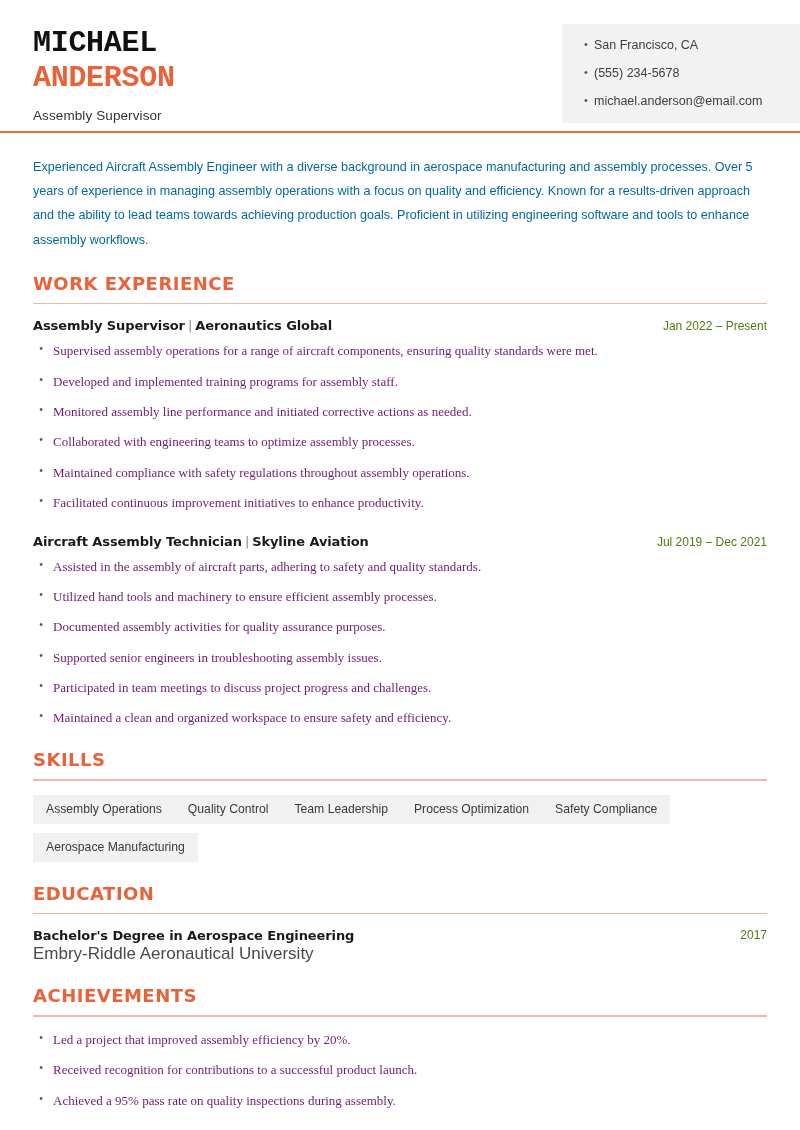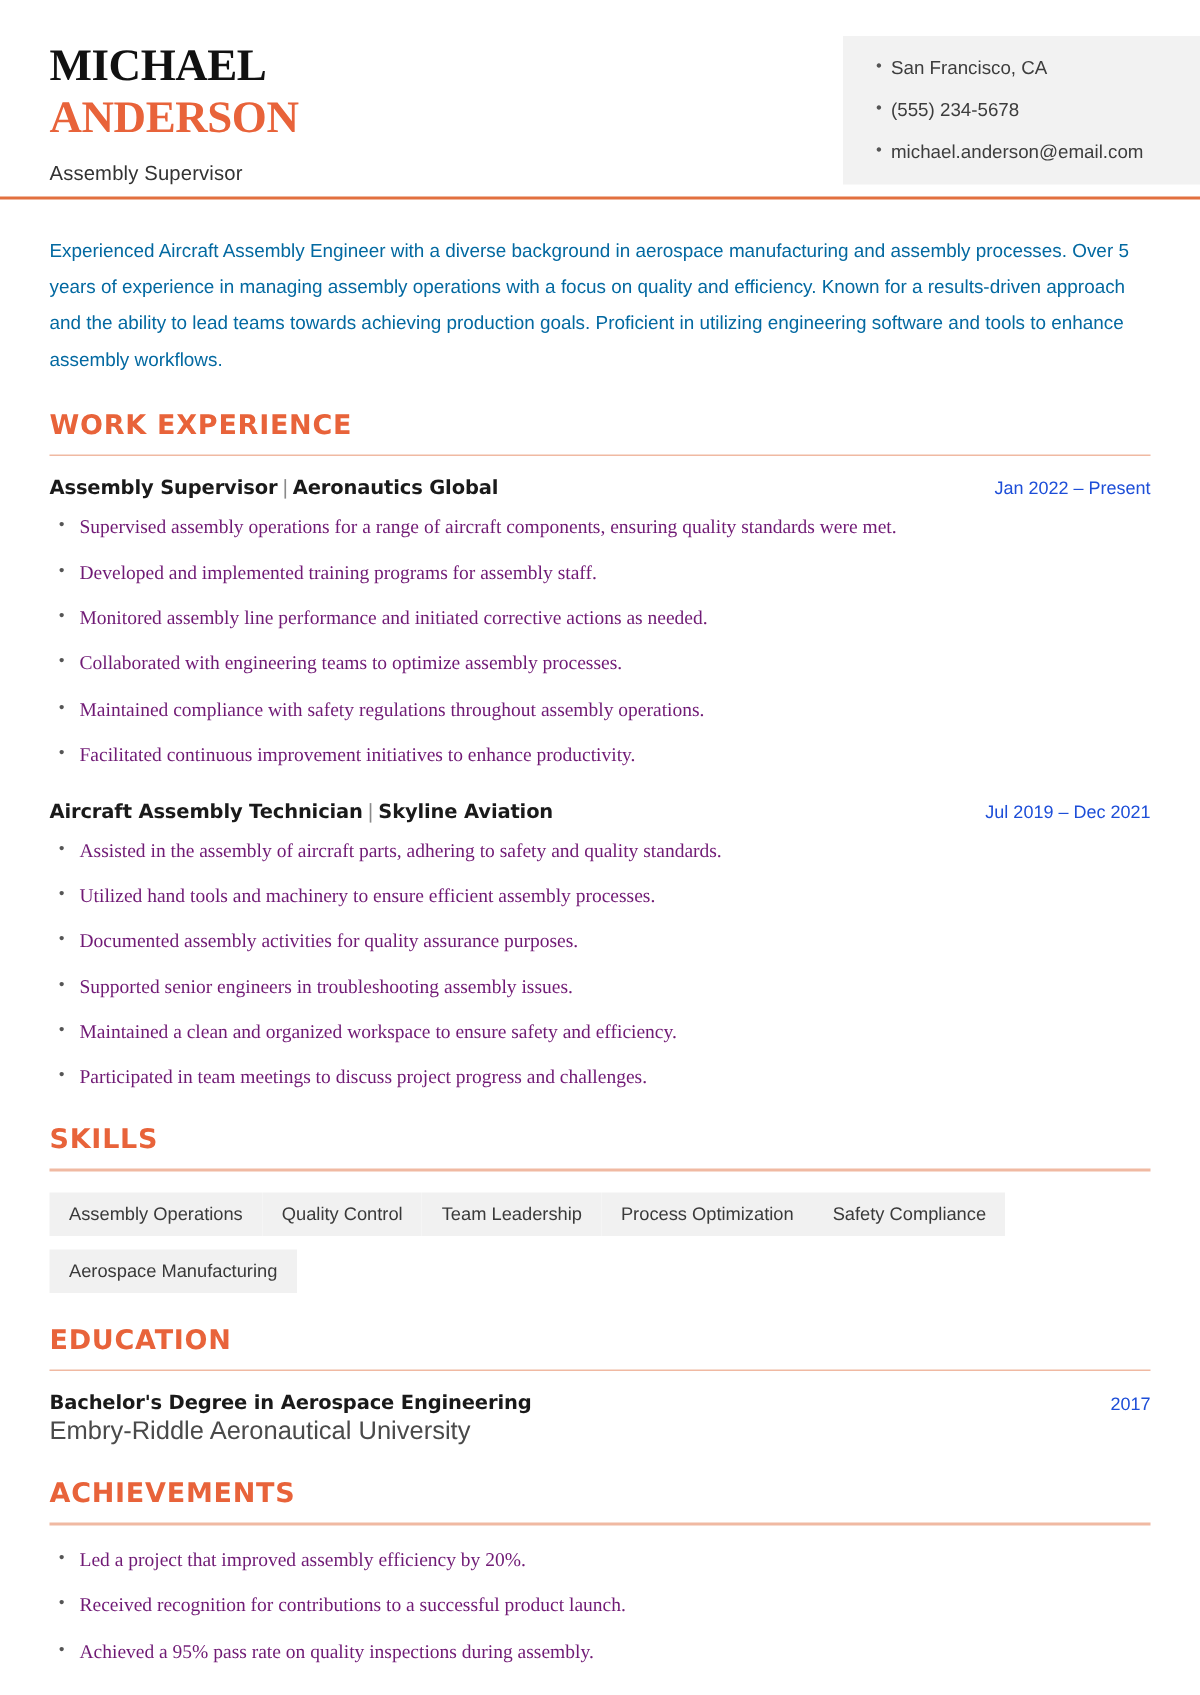--- a/index.html
+++ b/index.html
@@ -48,21 +48,21 @@
     color: #555;
     font-size: 11px;
     line-height: 1.25;
   }
   .name-block {
     position: absolute;
     left: 33px;
     top: 26px;
   }
   .name-first, .name-last {
-    font-family: Liberation Serif, serif;
+    font-family: Liberation Mono, monospace;
     font-weight: bold;
     font-size: 30px;
     letter-spacing: -0.3px;
     line-height: 1.18;
   }
   .name-first { color: #111111; }
   .name-last { color: #e8633a; }
   .job-title {
     margin-top: 11px;
     font-size: 13.5px;
@@ -120,21 +120,21 @@
     color: #1a1a1a;
     letter-spacing: -0.1px;
   }
   .entry-sep {
     color: #8a8a8a;
     font-weight: normal;
     padding: 0 3px;
   }
   .entry-date {
     font-size: 12px;
-    color: #1d4ed8;
+    color: #4d7c0f;
     white-space: nowrap;
     padding-left: 14px;
   }
   .entry-sub {
     font-size: 17px;
     color: #4a4a4a;
     margin-top: 1px;
   }
 
   ul.bullets {
@@ -171,21 +171,21 @@
     color: #3a3a3a;
     font-size: 12.2px;
     padding: 7px 13px 8px 13px;
     line-height: 1.15;
     white-space: nowrap;
   }
 
   .edu-head {
     display: flex;
     justify-content: space-between;
-    align-items: flex-end;
+    align-items: flex-start;
     gap: 36px;
   }
 </style>
 </head>
 <body>
 
 <div class="page">
 
   <div class="header">
     <div class="name-block">
@@ -242,22 +242,22 @@
           <div class="entry-title">
             <span>Aircraft Assembly Technician</span><span class="entry-sep">|</span><span>Skyline Aviation</span>
           </div>
           <div class="entry-date">Jul 2019 – Dec 2021</div>
         </div>
         <ul class="bullets">
           <li>Assisted in the assembly of aircraft parts, adhering to safety and quality standards.</li>
           <li>Utilized hand tools and machinery to ensure efficient assembly processes.</li>
           <li>Documented assembly activities for quality assurance purposes.</li>
           <li>Supported senior engineers in troubleshooting assembly issues.</li>
+          <li>Participated in team meetings to discuss project progress and challenges.</li>
           <li>Maintained a clean and organized workspace to ensure safety and efficiency.</li>
-          <li>Participated in team meetings to discuss project progress and challenges.</li>
         </ul>
       </div>
     </div>
 
     <div class="section">
       <div class="section-title">SKILLS</div>
       <div class="section-rule"></div>
       <div class="chips">
         <span class="chip">Assembly Operations</span>
         <span class="chip">Quality Control</span>

